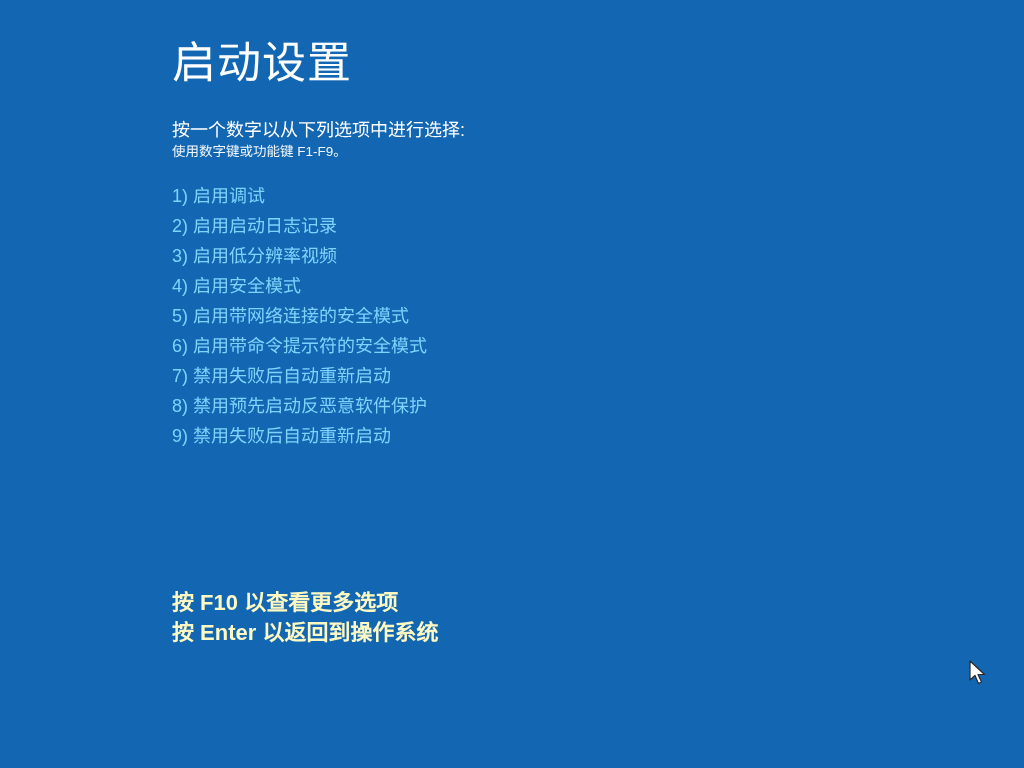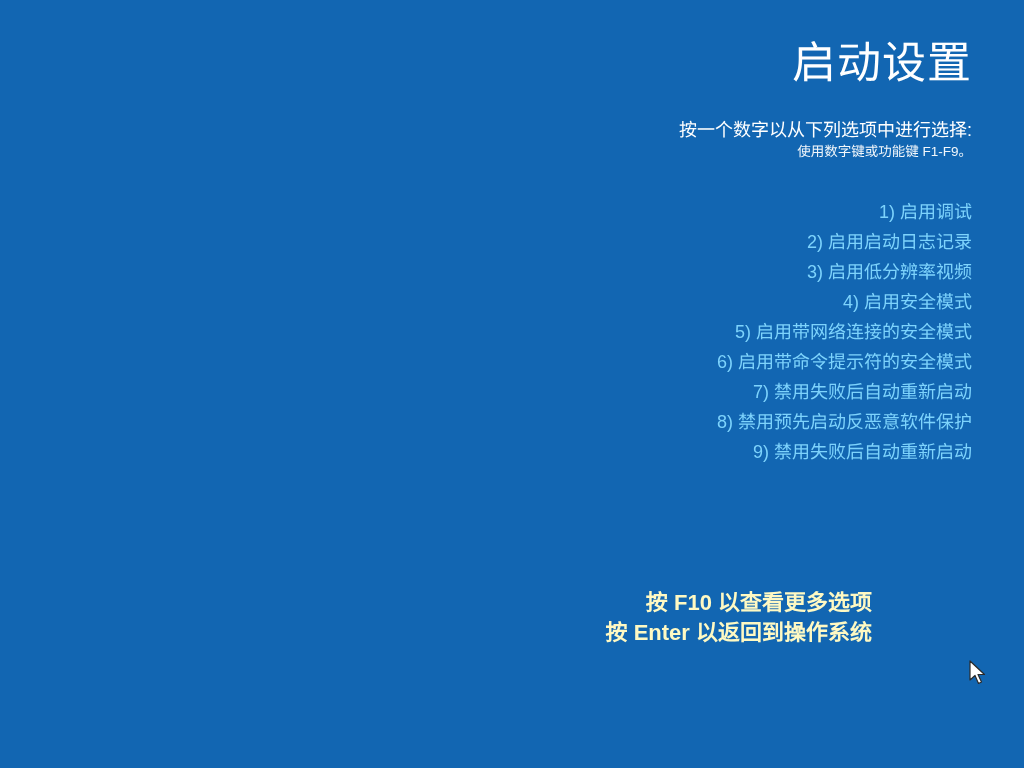--- a/index.html
+++ b/index.html
@@ -39,21 +39,21 @@
     font-size: 18px;
     font-weight: 400;
     line-height: 1.3;
     margin: 0 0 1px 0;
     color: #ffffff;
   }
   .hint {
     font-size: 13.5px;
     font-weight: 400;
     line-height: 1.3;
-    margin: 0 0 36px 0;
+    margin: 0 0 20px 0;
     color: #f2f7fb;
   }
   .options {
     list-style: none;
     margin: 0;
     padding: 0;
   }
   .options li {
     font-size: 18px;
     font-weight: 400;
@@ -81,21 +81,21 @@
     left: 968px;
     top: 660px;
     width: 22px;
     height: 28px;
     pointer-events: none;
   }
 </style>
 </head>
 <body>
 
-<div class="screen" style="background: rgb(18, 102, 178); text-align: right;">
+<div class="screen" style="background: rgb(18, 102, 178);">
 
   <div class="content">
     <h1 class="page-title">启动设置</h1>
     <p class="instruction">按一个数字以从下列选项中进行选择:</p>
     <p class="hint">使用数字键或功能键 F1-F9。</p>
 
     <ul class="options">
       <li>
         <span class="num">1)</span>
         <span>启用调试</span>

